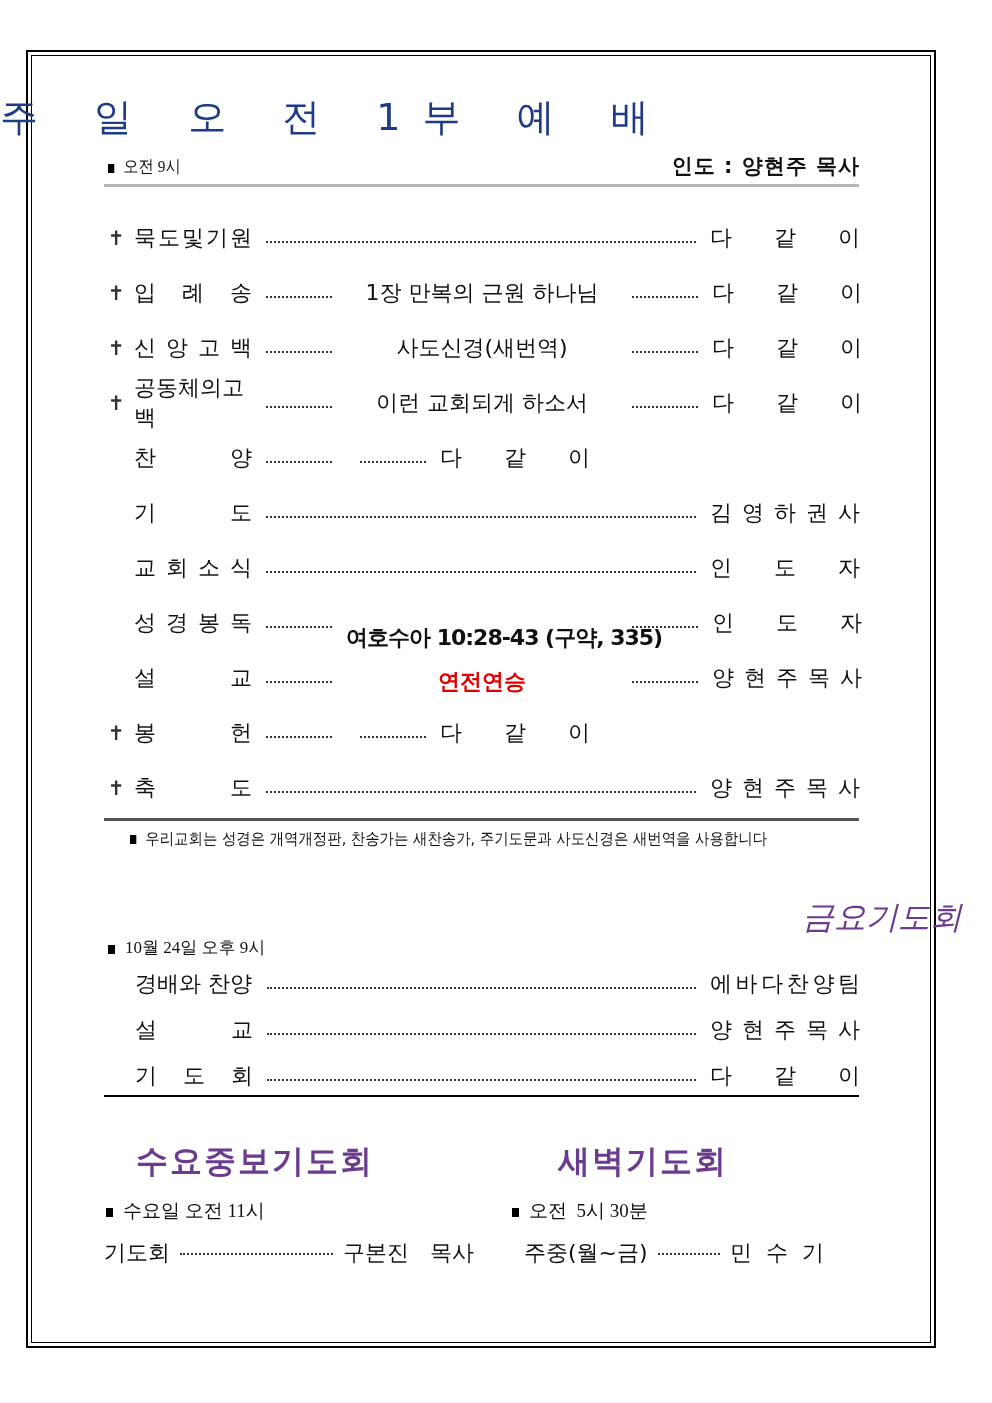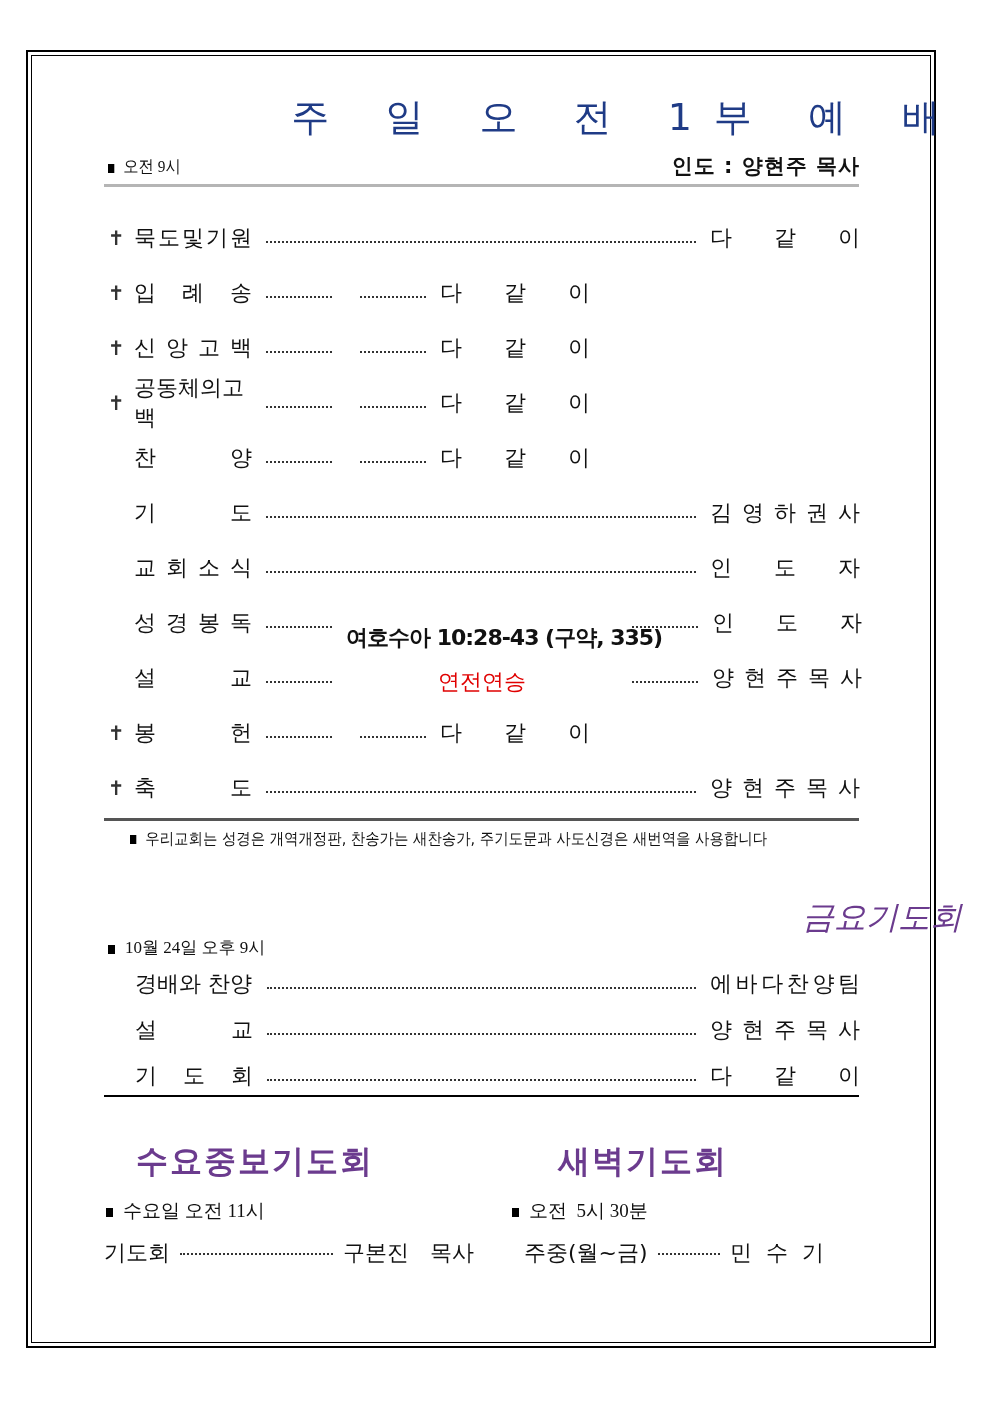--- a/index.html
+++ b/index.html
@@ -3,39 +3,39 @@
 <meta charset="utf-8">
 <style>
   html, body { margin: 0; padding: 0; background: #ffffff; }
   body { width: 992px; height: 1403px; position: relative; overflow: hidden;
          font-family: "DejaVu Sans", "Liberation Sans", sans-serif; color: #111; }
   .frame-outer { position: absolute; left: 26px; top: 50px; width: 910px; height: 1298px;
                  border: 2px solid #000; box-sizing: border-box; }
   .frame-inner { position: absolute; left: 31px; top: 55px; width: 900px; height: 1288px;
                  border: 1px solid #000; box-sizing: border-box; }
 
-  .title { position: absolute; left: 0; width: 962px; top: 92px; text-align: right;
+  .title { position: absolute; left: 0; width: 962px; top: 92px; text-align: left;
            font-size: 38px; letter-spacing: 22px; color: #1f3b86; font-family: "DejaVu Sans", sans-serif; }
   .sub-left { position: absolute; left: 108px; top: 155px; font-size: 17px;
               font-family: "Liberation Serif", serif; color: #111; transform: scaleX(0.9); transform-origin: left; }
   .bullet { display: inline-block; width: 7px; height: 9px; background: #000; margin-right: 10px; vertical-align: middle; }
   .sub-right { position: absolute; right: 132px; top: 152px; font-size: 21px; font-weight: bold; letter-spacing: 1px; }
   .rule-gray { position: absolute; left: 104px; width: 755px; height: 3px; background: #b5b5b5; top: 184px; }
   .rule-dark { position: absolute; left: 104px; width: 755px; height: 3px; background: #555; }
   .rule-black { position: absolute; left: 104px; width: 755px; height: 2px; background: #000; }
 
   .row { position: absolute; left: 108px; width: 752px; height: 34px; display: flex; align-items: center; font-size: 22px; }
   .cross { width: 24px; font-size: 20px; color: #333; flex: none; text-align: left; }
   .label { width: 120px; flex: none; display: flex; justify-content: space-between; padding-left: 2px; box-sizing: border-box; }
   .nocross { width: 24px; flex: none; }
   .dots { flex: 1; height: 2px; margin: 0 14px; border-bottom: 2px dotted #333; align-self: center; margin-top: 6px; }
   .dots.short { flex: none; width: 66px; }
   .mid { width: 272px; flex: none; text-align: center; white-space: nowrap; font-size: 22px; }
   .right { width: 150px; flex: none; display: flex; justify-content: space-between; }
-  .red { color: #e00000; font-weight: normal; margin-top: 8px; }
+  .red { color: #e00000; font-weight: bold; margin-top: 8px; }
   .bold { font-weight: bold; letter-spacing: -1px; margin-top: 30px; }
 
   .note { position: absolute; left: 130px; top: 829px; font-size: 16px; transform: scaleX(0.9); transform-origin: left; }
 
   .fri-title { position: absolute; left: 0; width: 962px; top: 896px; text-align: right;
                font-size: 32px; color: #6b3b8e; font-style: italic; }
   .fri-sub { position: absolute; left: 108px; top: 896px; font-size: 17px; font-family: "Liberation Serif", serif; margin-top: 40px; }
   .row2 { position: absolute; left: 133px; width: 727px; height: 34px; display: flex; align-items: center; font-size: 22px; text-align: center; }
   .row2 .label { width: 120px; }
 
@@ -73,49 +73,52 @@
       </span>
     </div>
     <div class="row" style="top: 276px;">
       <span class="cross">✝</span>
       <span class="label">
         <span>입</span>
         <span>례</span>
         <span>송</span>
       </span>
       <span class="dots short"></span>
+      <span class="mid">1장 만복의 근원 하나님</span>
       <span class="dots short"></span>
       <span class="right">
         <span>다</span>
         <span>같</span>
         <span>이</span>
       </span>
     </div>
     <div class="row" style="top: 331px;">
       <span class="cross">✝</span>
       <span class="label">
         <span>신</span>
         <span>앙</span>
         <span>고</span>
         <span>백</span>
       </span>
       <span class="dots short"></span>
+      <span class="mid">사도신경(새번역)</span>
       <span class="dots short"></span>
       <span class="right">
         <span>다</span>
         <span>같</span>
         <span>이</span>
       </span>
     </div>
     <div class="row" style="top: 386px;">
       <span class="cross">✝</span>
       <span class="label">
         <span>공동체의고백</span>
       </span>
       <span class="dots short"></span>
+      <span class="mid">이런 교회되게 하소서</span>
       <span class="dots short"></span>
       <span class="right">
         <span>다</span>
         <span>같</span>
         <span>이</span>
       </span>
     </div>
     <div class="row" style="top: 441px;">
       <span class="nocross"></span>
       <span class="label">

